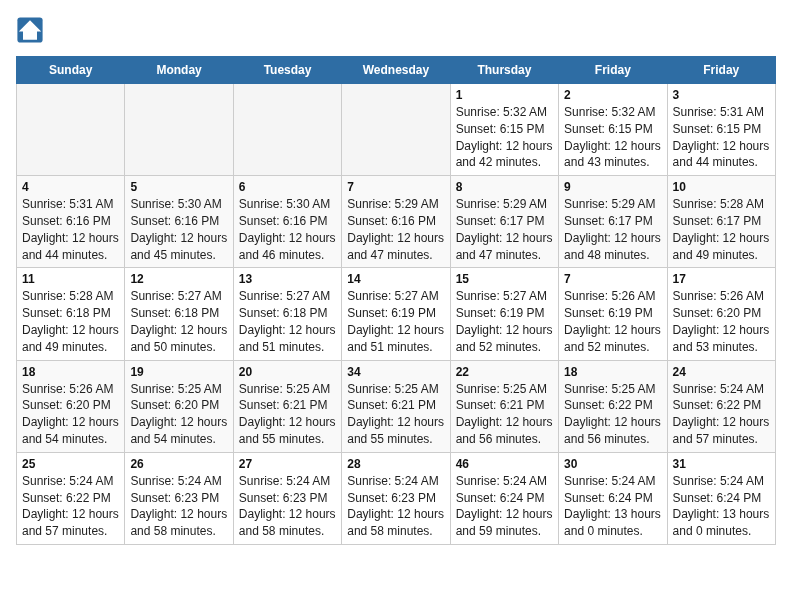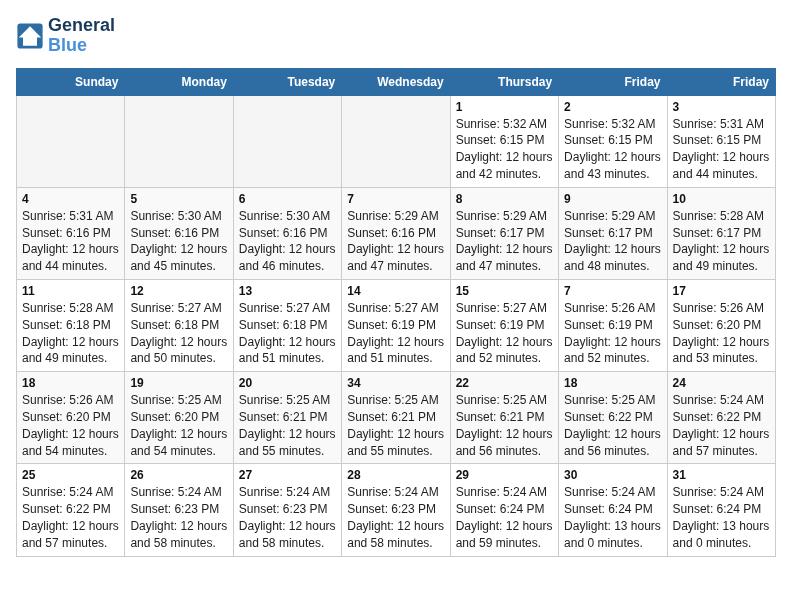--- a/index.html
+++ b/index.html
@@ -38,21 +38,21 @@
       color: #333;
     }
     .calendar-table {
       width: 100%;
       border-collapse: collapse;
       font-size: 11px;
     }
     .calendar-table th {
       background: #2e6da4;
       color: #fff;
-      text-align: right;
+      text-align: center;
       padding: 6px 6px;
       font-size: 12px;
       border: 1px solid #2e6da4;
     }
     .calendar-table td {
       border: 1px solid #ccc;
       vertical-align: top;
       padding: 4px 5px;
       height: 80px;
       width: calc(100% / 7);
@@ -79,24 +79,20 @@
 </head>
 <body>
 
 <div class="header">
   <div class="logo">
     <svg class="logo-icon" viewBox="0 0 40 40">
       <rect x="2" y="2" width="36" height="36" rx="4" fill="#2e6da4"></rect>
       <polygon points="20,6 36,22 30,22 30,34 10,34 10,22 4,22" fill="white"></polygon>
       <polygon points="24,6 38,20 32,14" fill="#4a90d9"></polygon>
     </svg>
-    <div>
-      <div style="font-size:18px;font-weight:bold;color:#1a3a5c;line-height:1.1;">General</div>
-      <div style="font-size:18px;font-weight:bold;color:#4a90d9;line-height:1.1;">Blue</div>
-    </div>
   </div>
   <div class="title-block">
     <div class="month-title"></div>
     <div class="location"></div>
   </div>
 </div>
 
 <table class="calendar-table">
   <thead>
     <tr id="weekday-header">
@@ -229,21 +225,21 @@
         </td>
         <td>
           <div class="day-number">27</div>
           <div class="day-info">Sunrise: 5:24 AM<br>Sunset: 6:23 PM<br>Daylight: 12 hours<br>and 58 minutes.</div>
         </td>
         <td>
           <div class="day-number">28</div>
           <div class="day-info">Sunrise: 5:24 AM<br>Sunset: 6:23 PM<br>Daylight: 12 hours<br>and 58 minutes.</div>
         </td>
         <td>
-          <div class="day-number">29</div>
+          <div class="day-number">46</div>
           <div class="day-info">Sunrise: 5:24 AM<br>Sunset: 6:24 PM<br>Daylight: 12 hours<br>and 59 minutes.</div>
         </td>
         <td>
           <div class="day-number">30</div>
           <div class="day-info">Sunrise: 5:24 AM<br>Sunset: 6:24 PM<br>Daylight: 13 hours<br>and 0 minutes.</div>
         </td>
         <td>
           <div class="day-number">31</div>
           <div class="day-info">Sunrise: 5:24 AM<br>Sunset: 6:24 PM<br>Daylight: 13 hours<br>and 0 minutes.</div>
         </td>

